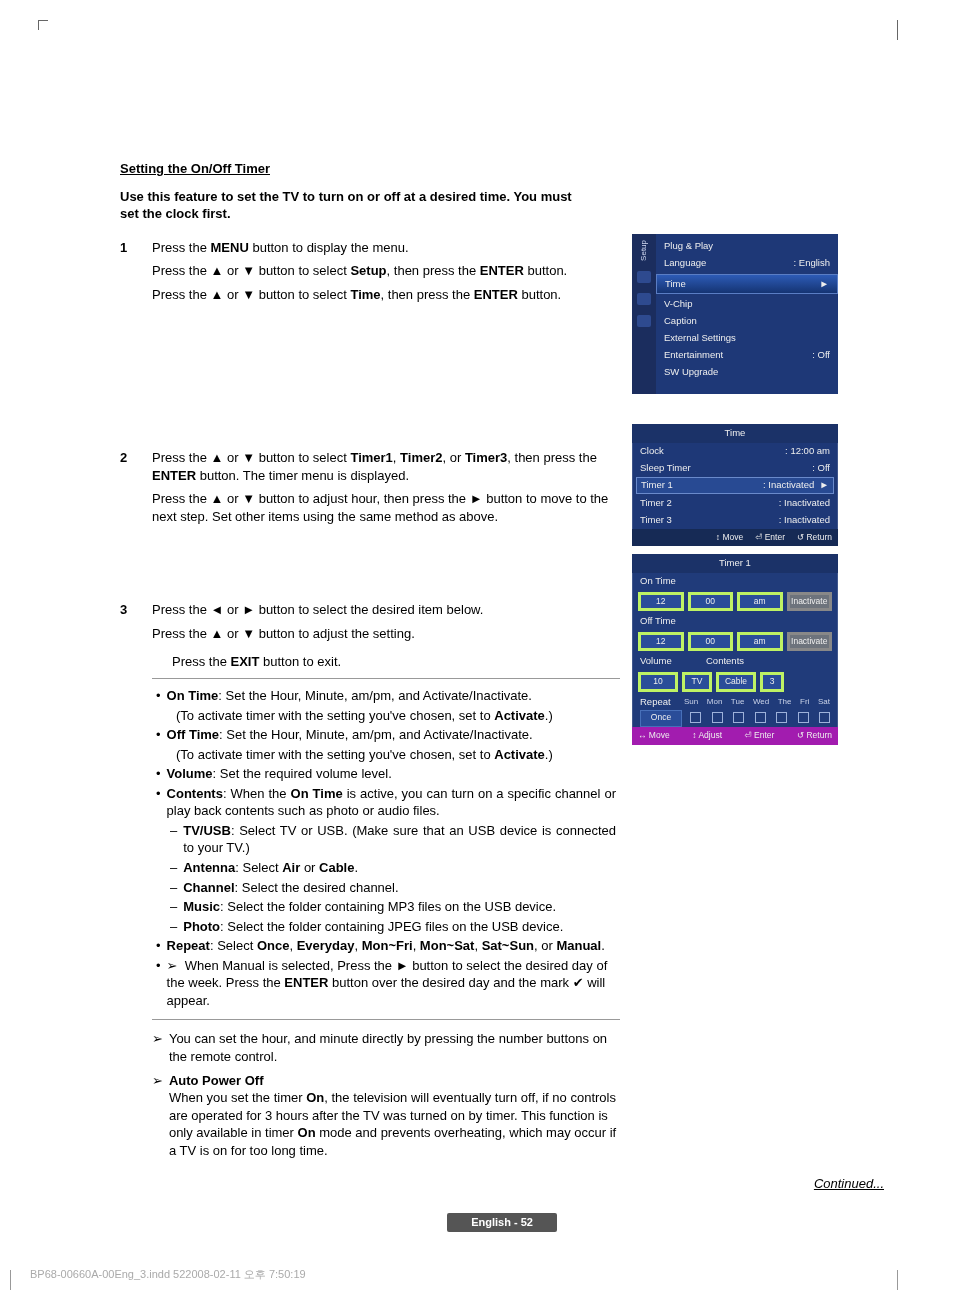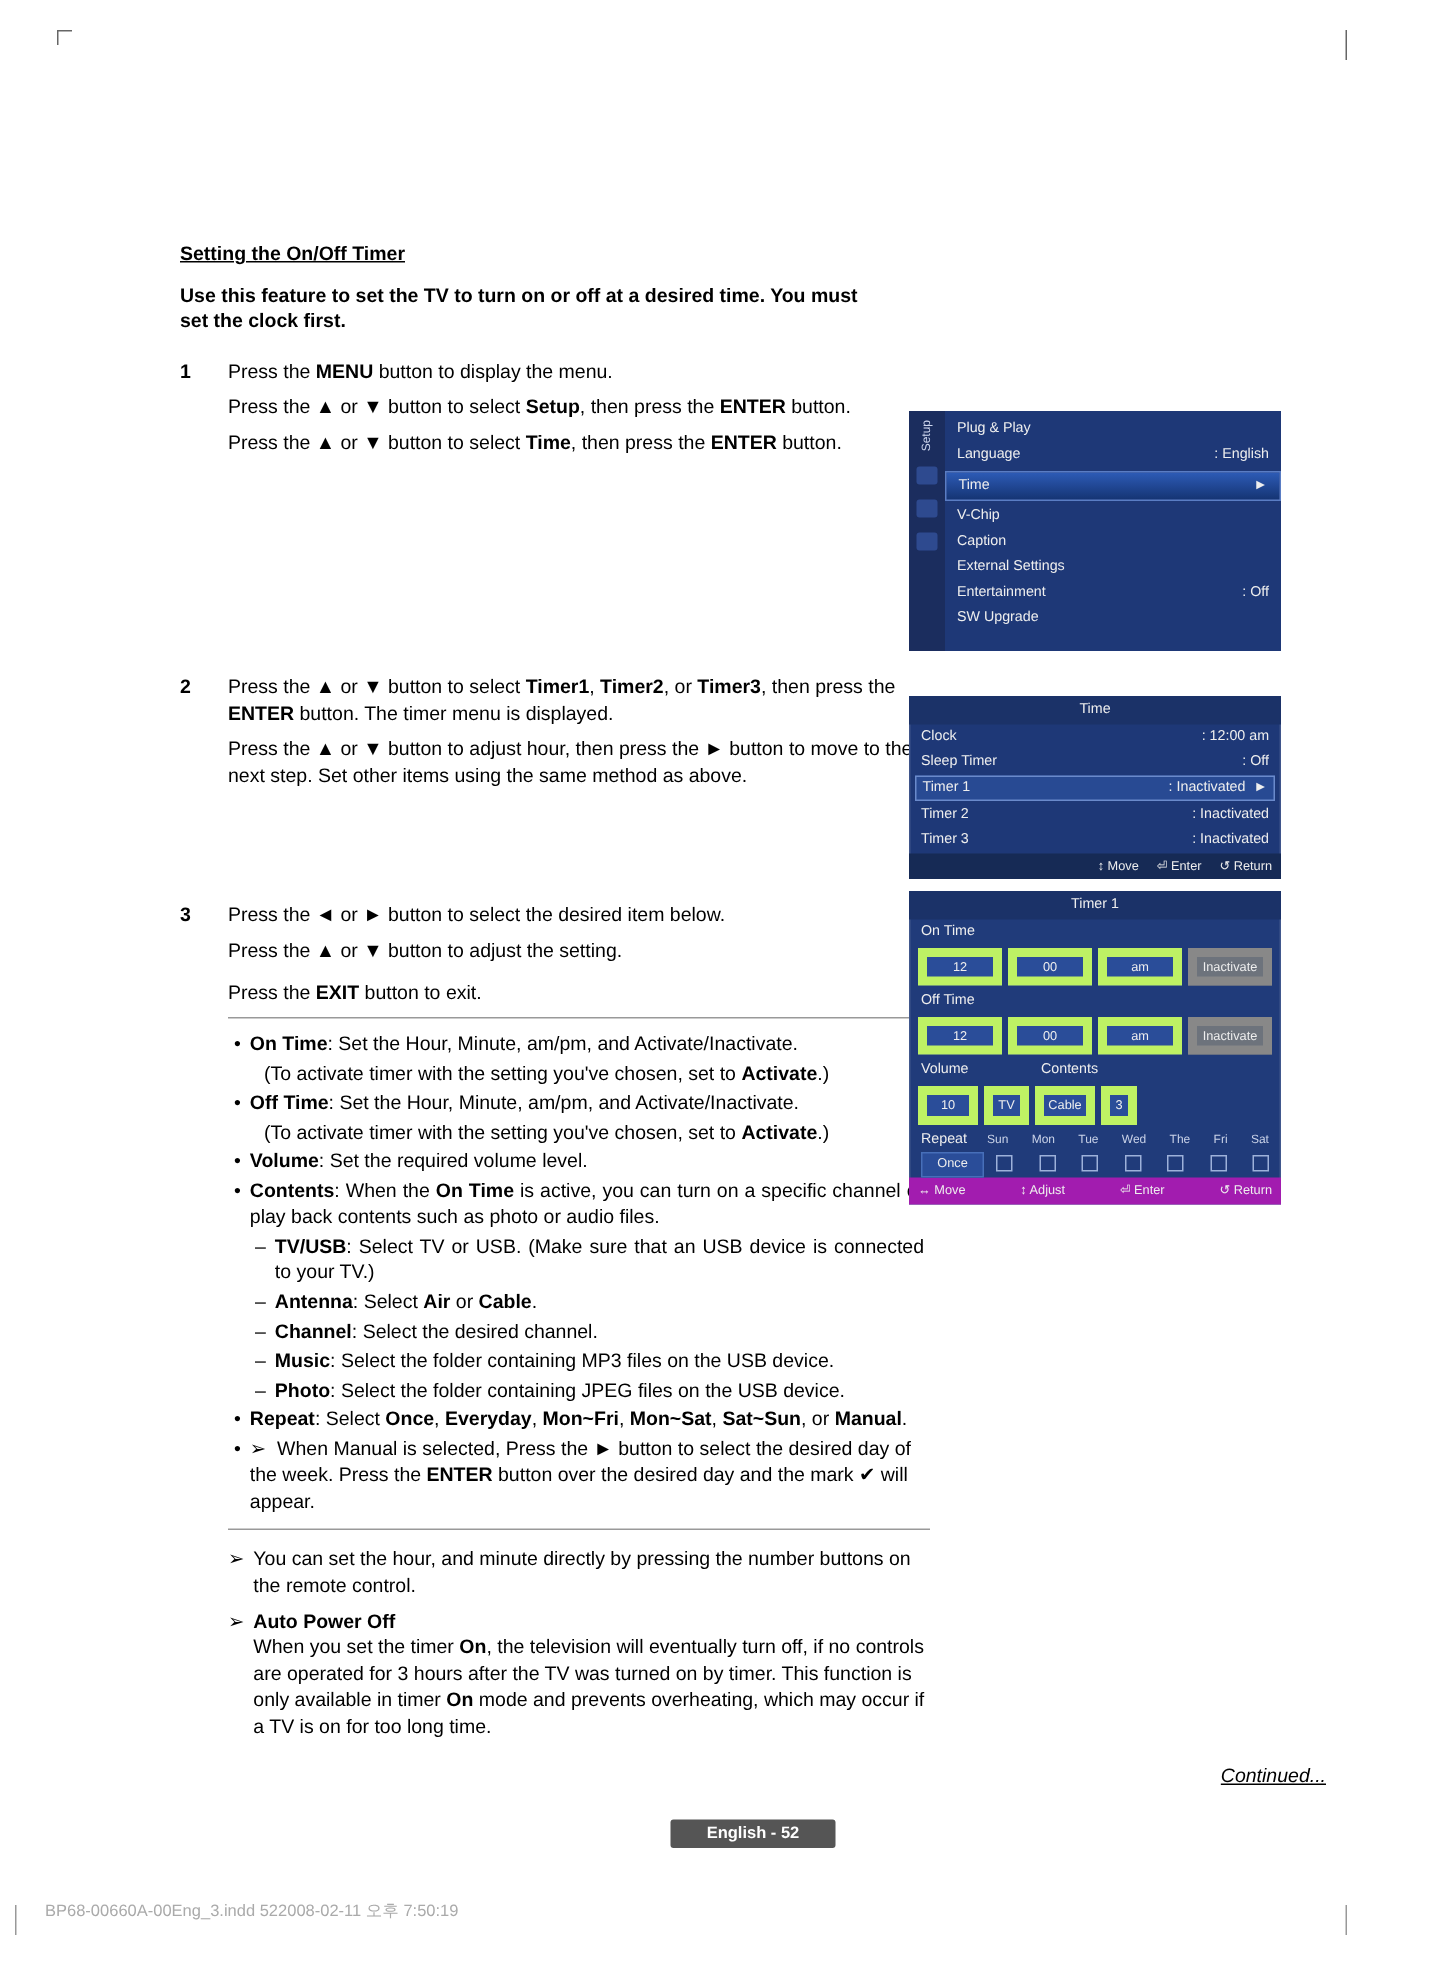--- a/index.html
+++ b/index.html
@@ -65,42 +65,41 @@
     margin: 20px auto 0 auto; width: 110px; text-align:center;
     background:#555; color:#fff; font-size:11px; font-weight:bold;
     padding:2px 8px; border-radius:2px;
   }
   .footer {
     position:absolute; bottom:28px; left:30px; right:60px;
     display:flex; justify-content:flex-start; font-size:11px; color:#aaa;
   }
   
   .osd {
-    position:absolute; right:0; width:248px;
+    position:absolute; right:16px; width:206px;
     font-size:9.5px; color:#eee;
     box-shadow: 0 0 0 1px rgba(255,255,255,0.15) inset;
-    margin-top: 40px;
   }
   .osd1 { top:0; height:160px; display:flex; }
   .osd1 .sidebar { width:24px; background:#1b2d5e; display:flex; flex-direction:column; align-items:center; padding-top:6px; gap:10px;}
   .osd1 .sidebar .lbl { writing-mode: vertical-rl; transform: rotate(180deg); font-size:8px; color:#cfd7ef;}
   .osd1 .sidebar .ic { width:14px; height:12px; background:#2e4a8f; border-radius:2px;}
   .osd1 .main { flex:1; background:#1e3877; padding:4px 8px; }
   .osd1 .row { display:flex; justify-content:space-between; padding:2px 0;}
   .osd1 .hl { background:linear-gradient(#2d5bb6,#153473); margin:2px -8px; padding:3px 8px; display:flex; justify-content:space-between; border:1px solid #5a7dc4;}
   .osd2 { top:190px; background:#1e3877;}
   .osd2 .title { text-align:center; padding:3px 0; background:#1b3268;}
   .osd2 .row { display:flex; justify-content:space-between; padding:2px 8px; }
   .osd2 .hl  { border:1px solid #6a8acb; margin:1px 4px; padding:1px 4px; display:flex; justify-content:space-between; background:#284a93;}
   .osd2 .foot{ display:flex; justify-content:flex-end; gap:12px; padding:3px 6px; font-size:8.5px; background:#162a55;}
   .osd3 { top:320px; background:#203b7a; }
   .osd3 .title { text-align:center; padding:3px 0; background:#1b3268;}
   .osd3 .lbl { padding:2px 8px; }
   .osd3 .row-flex { display:flex; gap:4px; padding:2px 6px; }
-  .osd3 .cell { flex:1; text-align:center; padding:1px 0; background:#2a4d99; border:6px solid #bef264; font-size:8.5px;}
+  .osd3 .cell { flex:1; text-align:center; padding:1px 0; background:#2a4d99; border:3px solid #bef264; font-size:8.5px;}
   .osd3 .cell.gray { background:#6d737c; border-color:#888;}
   .osd3 .days { display:flex; justify-content:space-between; padding:0 8px; font-size:8px; color:#c9d2e8;}
   .osd3 .chk-row { display:flex; justify-content:space-between; padding:2px 8px 4px 8px;}
   .osd3 .chk { width:11px; height:11px; border:1px solid #9db1da;}
   .osd3 .once { background:#2a4d99; border:1px solid #476fb9; padding:1px 6px; font-size:8.5px; width:42px; text-align:center; margin-left:8px;}
   .osd3 .rep-row { display:flex; align-items:center; padding:2px 0;}
   .osd3 .foot{ display:flex; justify-content:space-between; padding:3px 6px; font-size:8.5px; background:#a21caf;}
   .right-col { position:absolute; right:100px; top:234px; width:206px; }
   .check-icon { display:inline-block; }
 </style>
@@ -144,21 +143,21 @@
       </div>
     </div>
 
     <div style="height:30px;"></div>
 
     <div class="block" style="margin-bottom:10px;">
       <div class="num">3</div>
       <div class="txt">
         <div class="sub-para">Press the ◄ or ► button to select the desired item below.</div>
         <div class="sub-para">Press the ▲ or ▼ button to adjust the setting.</div>
-        <div class="sub-para" style="margin-top:10px;">
+        <div class="sub-para" style="margin-top:10px;margin-left:20px;">
           <span>Press the </span><b>EXIT</b><span> button to exit.</span>
         </div>
 
         <div class="bullet-list">
           <div class="bullet-item">
               <span class="dot">•</span>
               <span><b>On Time</b><span>: Set the Hour, Minute, am/pm, and Activate/Inactivate.</span></span>
             </div>
           <div class="bullet-item nest">
               <span></span>

